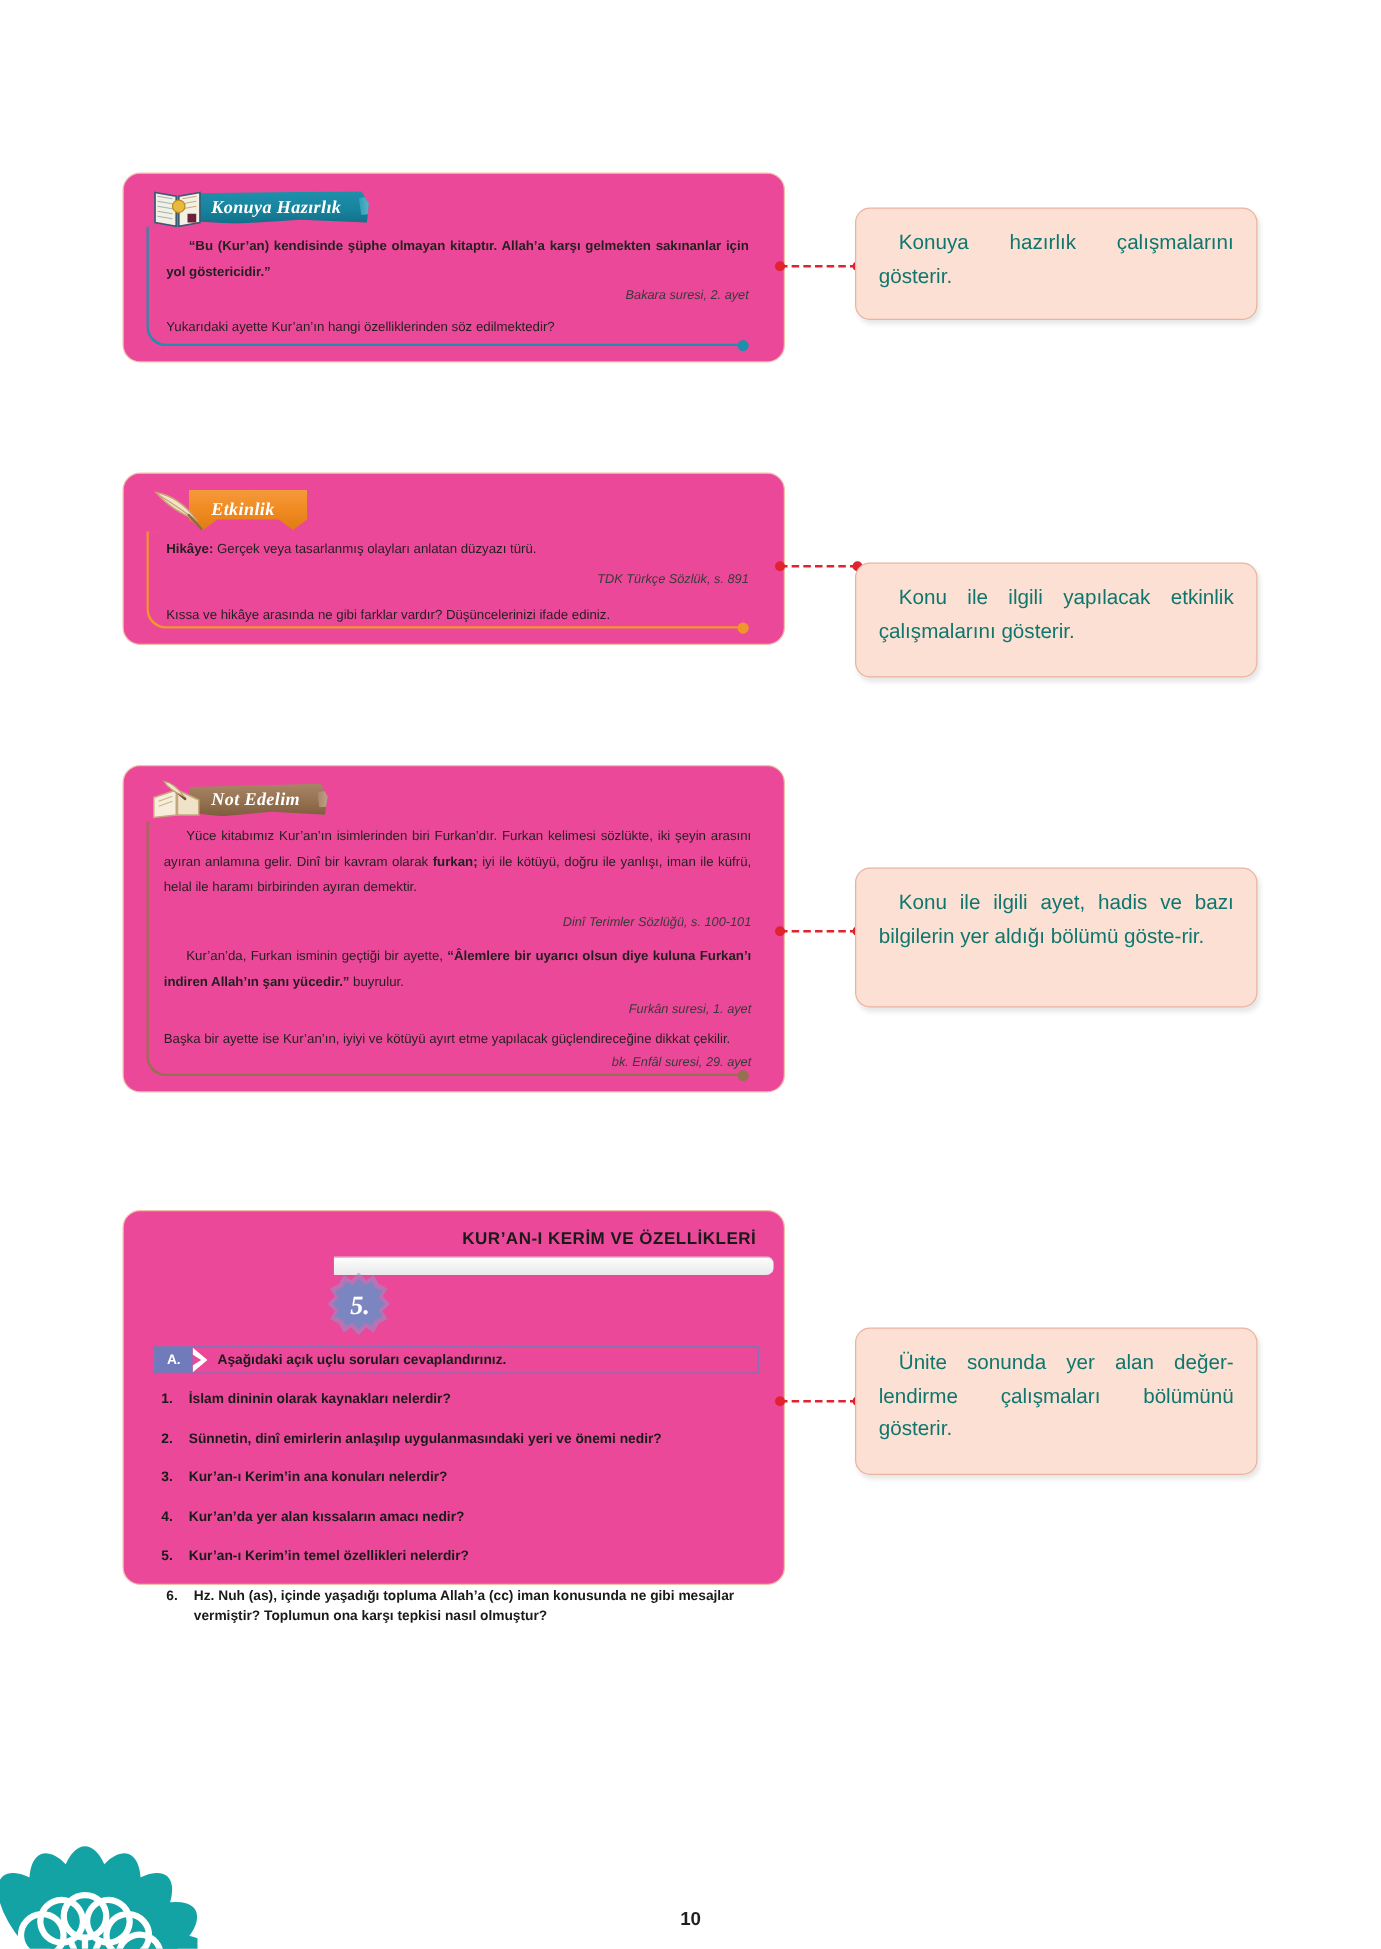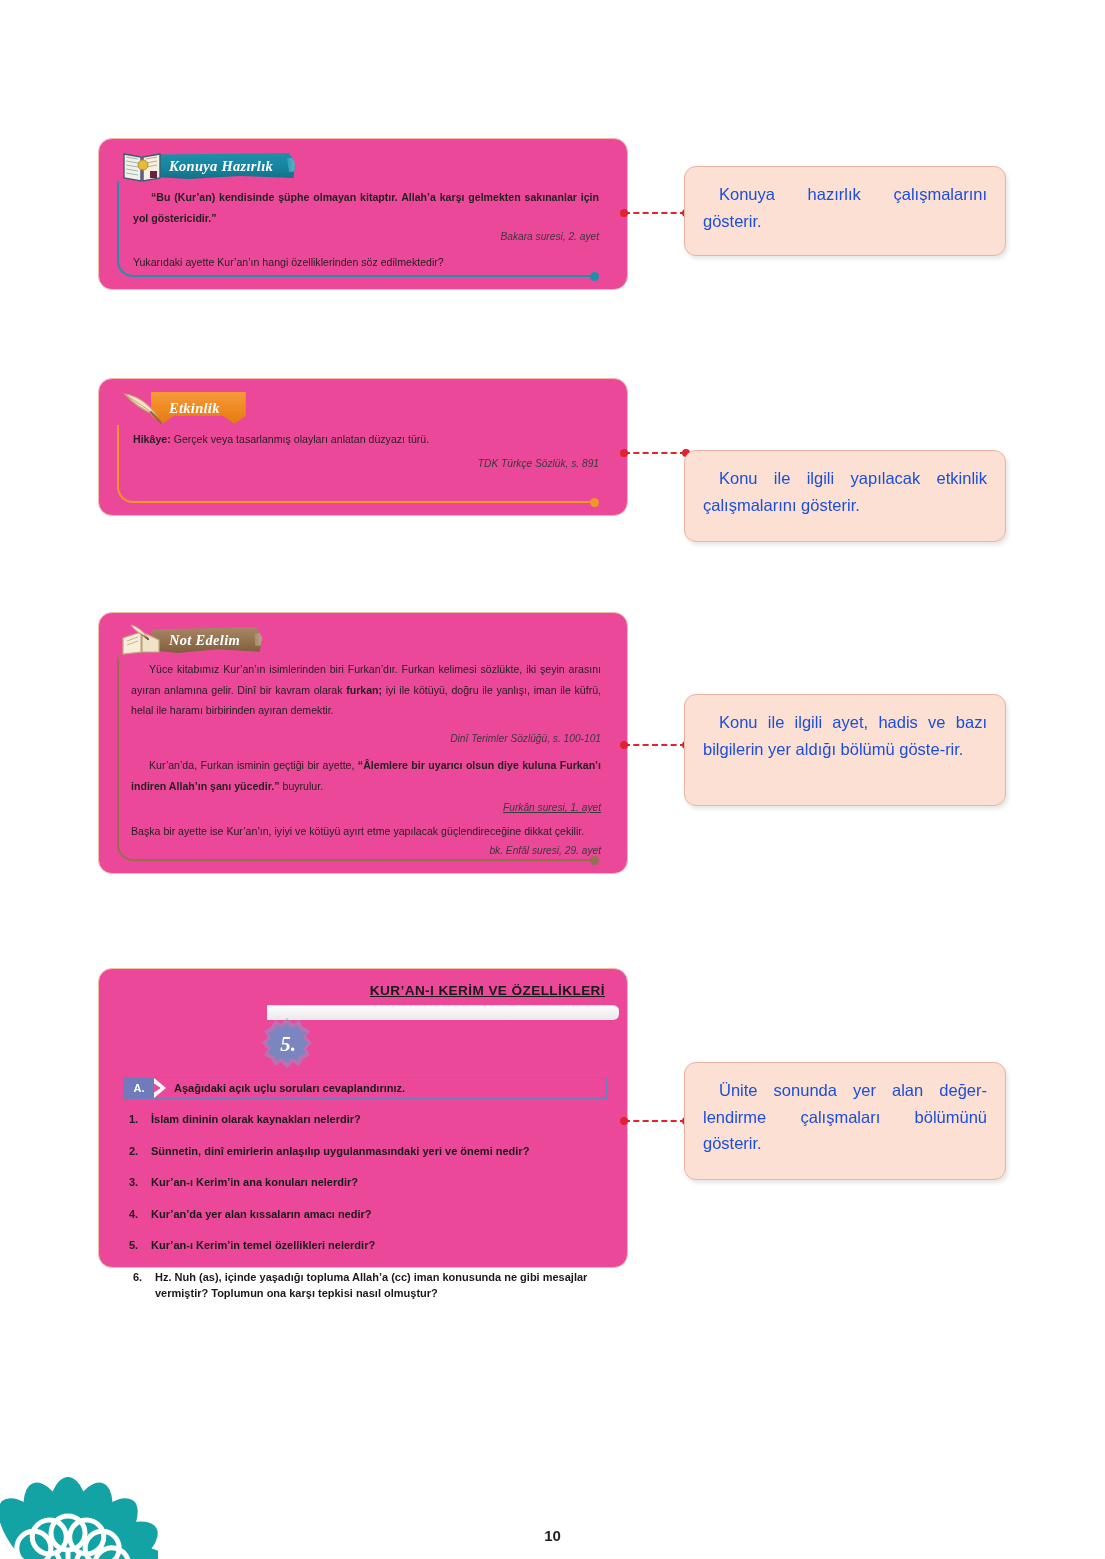--- a/index.html
+++ b/index.html
@@ -149,21 +149,21 @@
   }
 
   
   .callout {
     position: absolute;
     box-sizing: border-box;
     background: #fbe0d3;
     border: 1px solid #eab4a0;
     border-radius: 12px;
     box-shadow: 2px 3px 4px rgba(0,0,0,.10);
-    color: #1d4ed8;
+    color: #0f766e;
     font-size: 16.5px;
     line-height: 1.62;
     text-align: justify;
     padding: 14px 18px 12px 18px;
   }
   .callout > span { display: block; text-indent: 16px; }
 
   .connector {
     position: absolute;
     height: 2px;
@@ -183,21 +183,20 @@
   
   .unit-head {
     position: absolute;
     right: 22px;
     top: 14px;
     font-size: 13.6px;
     font-weight: bold;
     letter-spacing: .4px;
     color: #1a1a1a;
     white-space: nowrap;
-    text-decoration: underline;
   }
   .unit-head-bar {
     position: absolute;
     left: 168px;
     right: 8px;
     top: 36px;
     height: 14px;
     background: linear-gradient(180deg,#fdfdfd,#e9e9ec);
     border-radius: 0 6px 6px 0;
     border-top: 1px solid #dcdce2;
@@ -377,20 +376,21 @@
         </span>
         <span class="badge-ribbon ribbon-orange">Etkinlik</span>
       </div>
 
       <div class="bodytext" style="left:34px; top:50px; width:466px;">
         <b>Hikâye:</b><span> Gerçek veya tasarlanmış olayları anlatan düzyazı türü.</span>
       </div>
 
       <div class="srcline" style="left:34px; top:79px; width:466px;">TDK Türkçe Sözlük, s. 891</div>
 
+      <div class="bodytext" style="left:34px; top:103px; width:466px;">Kıssa ve hikâye arasında ne gibi farklar vardır? Düşüncelerinizi ifade ediniz.</div>
     </div>
   </div>
 
   <div class="connector" style="left:624px; top:452px; width:62px;">
     <span class="dot left"></span>
     <span class="dot right"></span>
   </div>
 
   <div class="callout" style="left:684px; top:406px; width:322px; height:92px;margin-top:44px;">
     <span>Konu ile ilgili yapılacak etkinlik çalışmalarını gösterir.</span>
@@ -418,21 +418,21 @@
       <div class="bodytext" style="left:32px; top:46px; width:470px; text-indent:18px;">
         <span>Yüce kitabımız Kur’an’ın isimlerinden biri Furkan’dır. Furkan kelimesi sözlükte, iki şeyin arasını ayıran anlamına gelir. Dinî bir kavram olarak </span><b>furkan;</b><span> iyi ile kötüyü, doğru ile yanlışı, iman ile küfrü, helal ile haramı birbirinden ayıran demektir.</span>
       </div>
 
       <div class="srcline" style="left:32px; top:120px; width:470px;">Dinî Terimler Sözlüğü, s. 100-101</div>
 
       <div class="bodytext" style="left:32px; top:142px; width:470px; text-indent:18px;">
         <span>Kur’an’da, Furkan isminin geçtiği bir ayette, </span><b>“Âlemlere bir uyarıcı olsun diye kuluna Furkan’ı indiren Allah’ın şanı yücedir.”</b><span> buyrulur.</span>
       </div>
 
-      <div class="srcline" style="left:32px; top:189px; width:470px;text-decoration:underline;">Furkân suresi, 1. ayet</div>
+      <div class="srcline" style="left:32px; top:189px; width:470px;">Furkân suresi, 1. ayet</div>
 
       <div class="bodytext" style="left:32px; top:208px; width:470px;">Başka bir ayette ise Kur’an’ın, iyiyi ve kötüyü ayırt etme yapılacak güçlendireceğine dikkat çekilir.</div>
 
       <div class="srcline" style="left:32px; top:232px; width:470px;">bk. Enfâl suresi, 29. ayet</div>
     </div>
   </div>
 
   <div class="connector" style="left:624px; top:744px; width:62px;">
     <span class="dot left"></span>
     <span class="dot right"></span>

